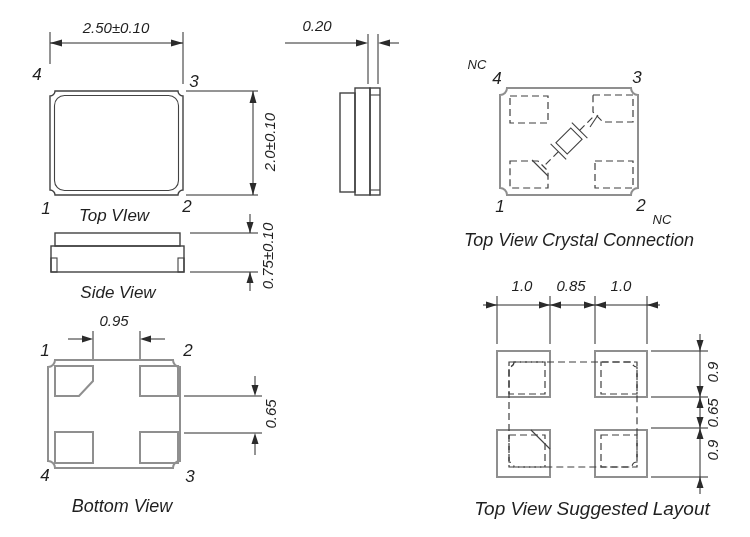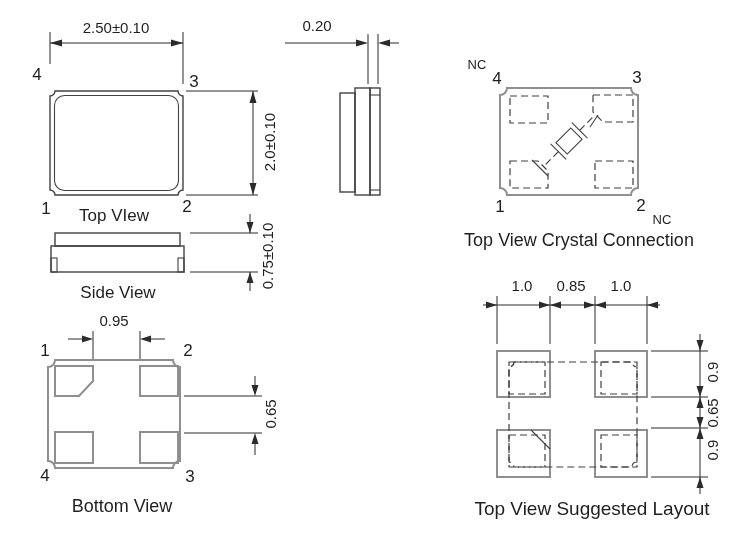--- a/index.html
+++ b/index.html
@@ -1,16 +1,16 @@
 <!DOCTYPE html>
 <html><head>
 <meta charset="utf-8">
 <style>
   html,body{margin:0;padding:0;background:#ffffff;}
-  #stage{position:relative;width:750px;height:537px;background:#ffffff;overflow:hidden;}
+  #stage{position:relative;width:750px;height:537px;background:#ffffff;overflow:hidden;font-style:italic;}
   svg{display:block;}
   text{fill:#1f1f1f;font-family:"Liberation Sans",sans-serif;}
   .t13{font-size:13px;}
   .t15{font-size:15px;}
   .t17{font-size:17px;}
   .t18{font-size:18px;}
   .t19{font-size:19px;}
   .dim{stroke:#2b2b2b;stroke-width:1;fill:none;}
   .arrow{fill:#2b2b2b;stroke:none;}
   .dark{stroke:#424242;stroke-width:1.4;fill:none;}

